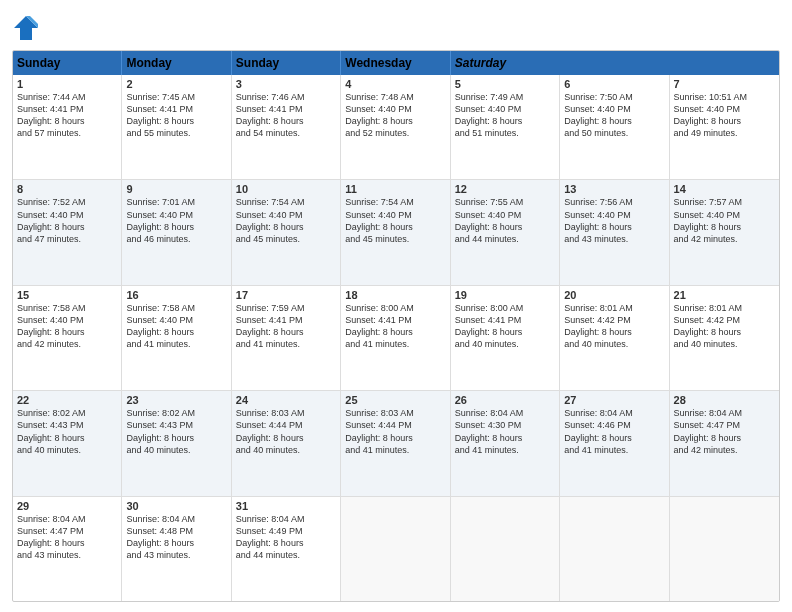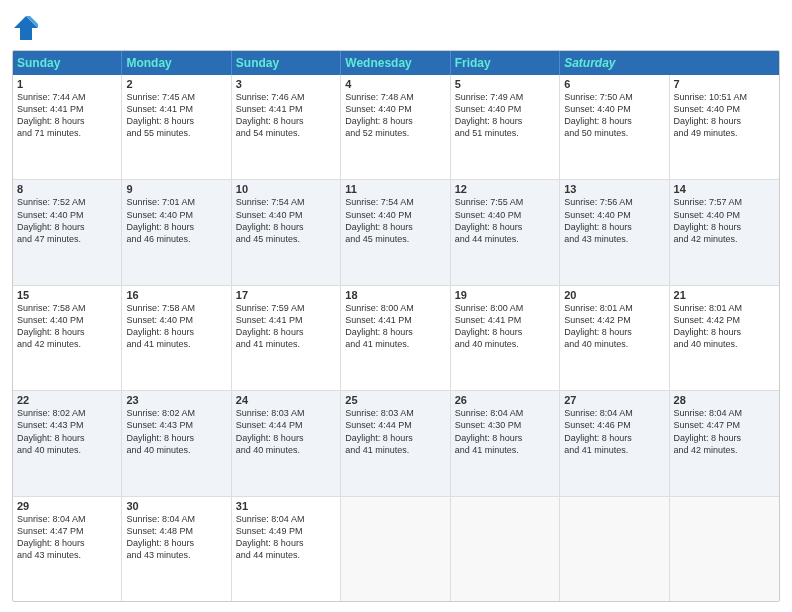--- a/index.html
+++ b/index.html
@@ -68,21 +68,21 @@
       border: 1px solid #ccc;
       border-radius: 2px;
       overflow: hidden;
     }
     .cal-header {
       display: grid;
       grid-template-columns: repeat(7, 1fr);
       background: #2a6db5;
     }
     .cal-header-cell {
-      color: #5eead4;
+      color: #000000;
       font-size: 12px;
       font-weight: bold;
       padding: 5px 4px;
       text-align: left;
       border-right: 1px solid #4a8dd5;
     }
     .cal-header-cell:last-child { border-right: none; font-style: italic; }
     .cal-body {
       display: flex;
       flex-direction: column;
@@ -139,31 +139,30 @@
       <div class="subtitle"></div>
     </div>
   </div>
 
   <div class="calendar">
     <div class="cal-header" id="cal-header">
         <div class="cal-header-cell">Sunday</div>
         <div class="cal-header-cell">Monday</div>
         <div class="cal-header-cell">Sunday</div>
         <div class="cal-header-cell">Wednesday</div>
-        <div class="cal-header-cell">Friday</div>
         <div class="cal-header-cell">Saturday</div>
       </div>
     <div class="cal-body" id="cal-body">
         <div class="cal-row">
           <div class="cal-cell">
             <span class="day-num">1</span>
             <span class="cell-line">Sunrise: 7:44 AM</span>
             <span class="cell-line">Sunset: 4:41 PM</span>
             <span class="cell-line">Daylight: 8 hours</span>
-            <span class="cell-line">and 71 minutes.</span>
+            <span class="cell-line">and 57 minutes.</span>
           </div>
           <div class="cal-cell">
             <span class="day-num">2</span>
             <span class="cell-line">Sunrise: 7:45 AM</span>
             <span class="cell-line">Sunset: 4:41 PM</span>
             <span class="cell-line">Daylight: 8 hours</span>
             <span class="cell-line">and 55 minutes.</span>
           </div>
           <div class="cal-cell">
             <span class="day-num">3</span>

